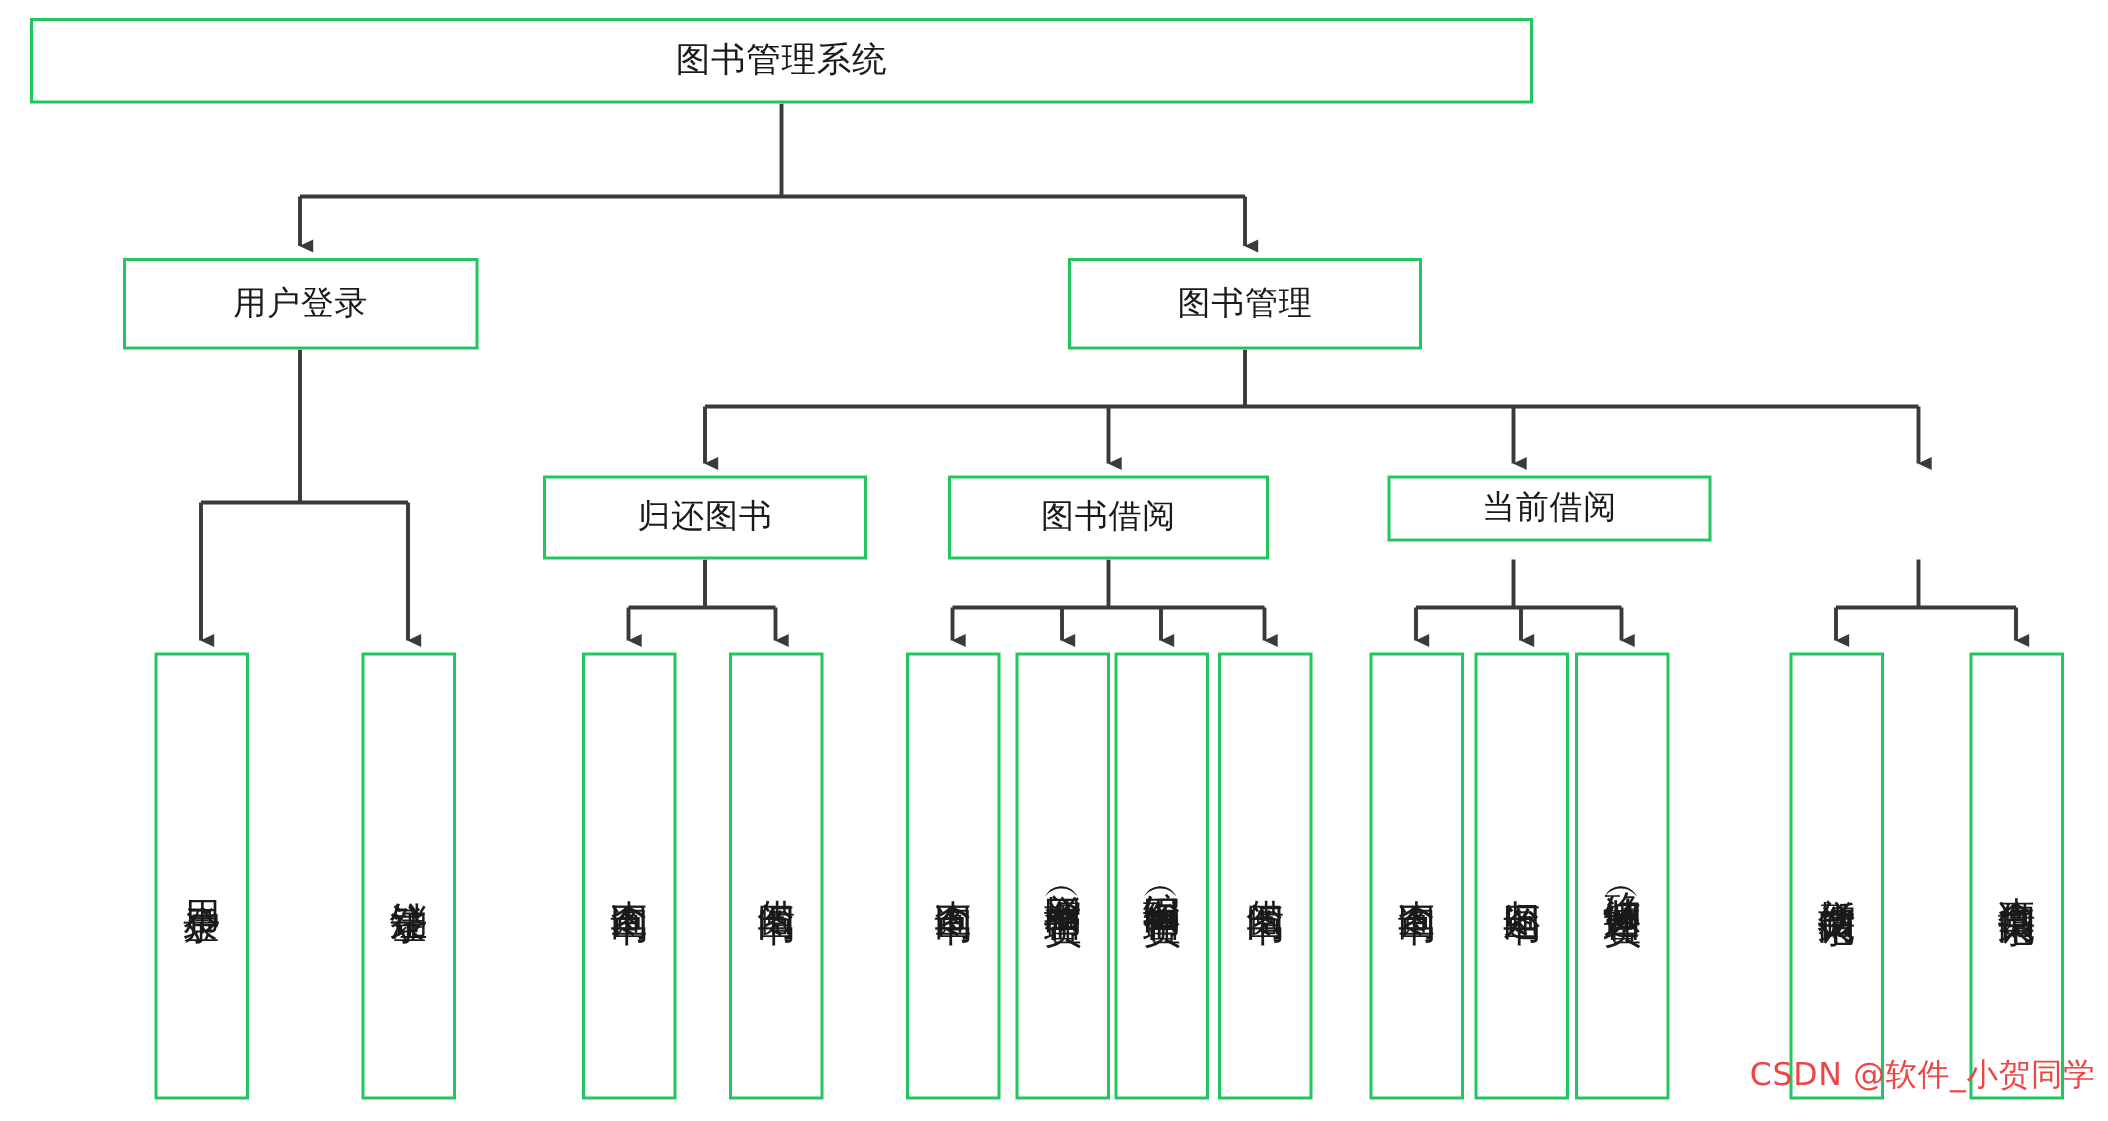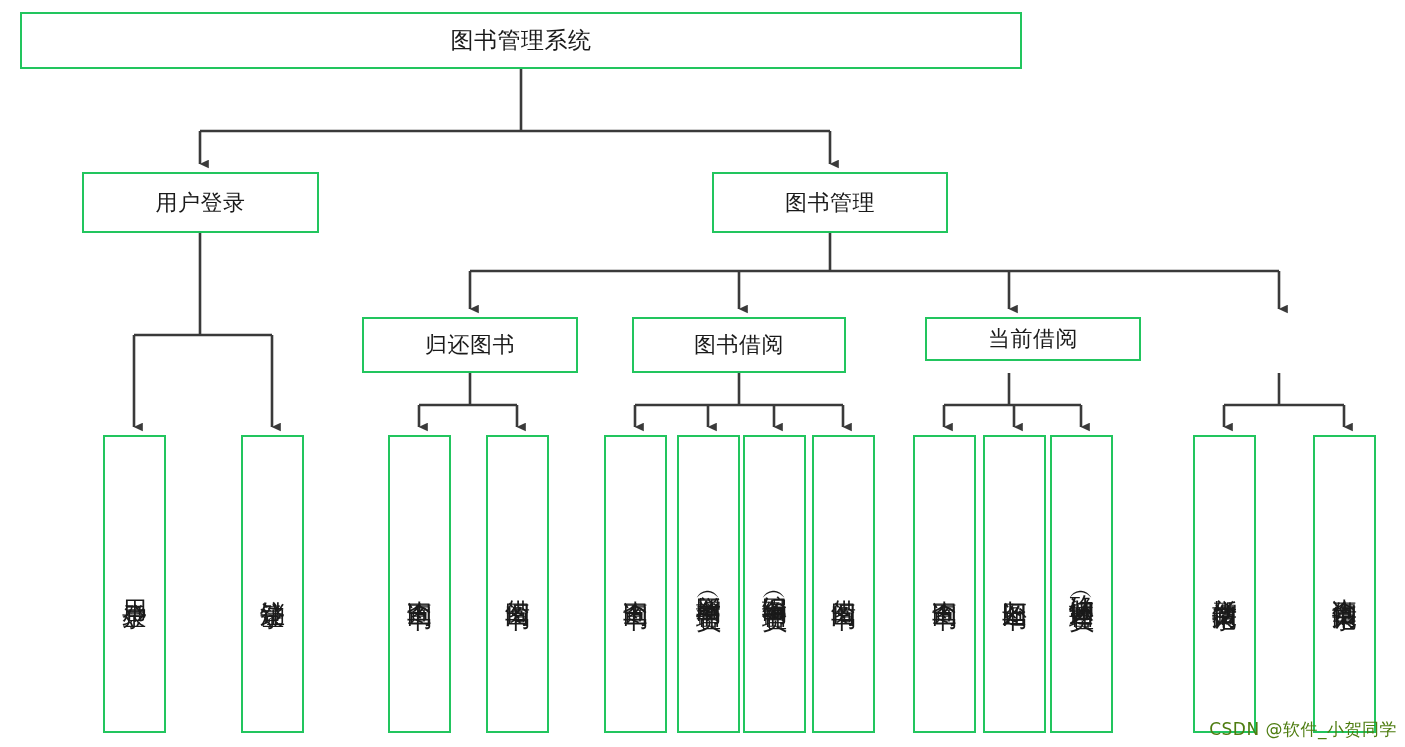--- a/index.html
+++ b/index.html
@@ -61,23 +61,23 @@
     writing-mode: vertical-rl;
     text-orientation: upright;
     line-height: 1.0;
     letter-spacing: 2px;
     max-height: 272px;
     white-space: normal;
   }
   #watermark {
     position: absolute;
     right: 8px;
-    bottom: 6px;
-    font-size: 17px;
-    color: #4d7c0f;
+    bottom: 17px;
+    font-size: 21px;
+    color: #ef4444;
     letter-spacing: 0.5px;
     white-space: nowrap;
     font-family: "DejaVu Sans", "Liberation Sans", sans-serif;
   }
 </style>
 </head>
 <body>
 
 <div id="diagram-root">
 

